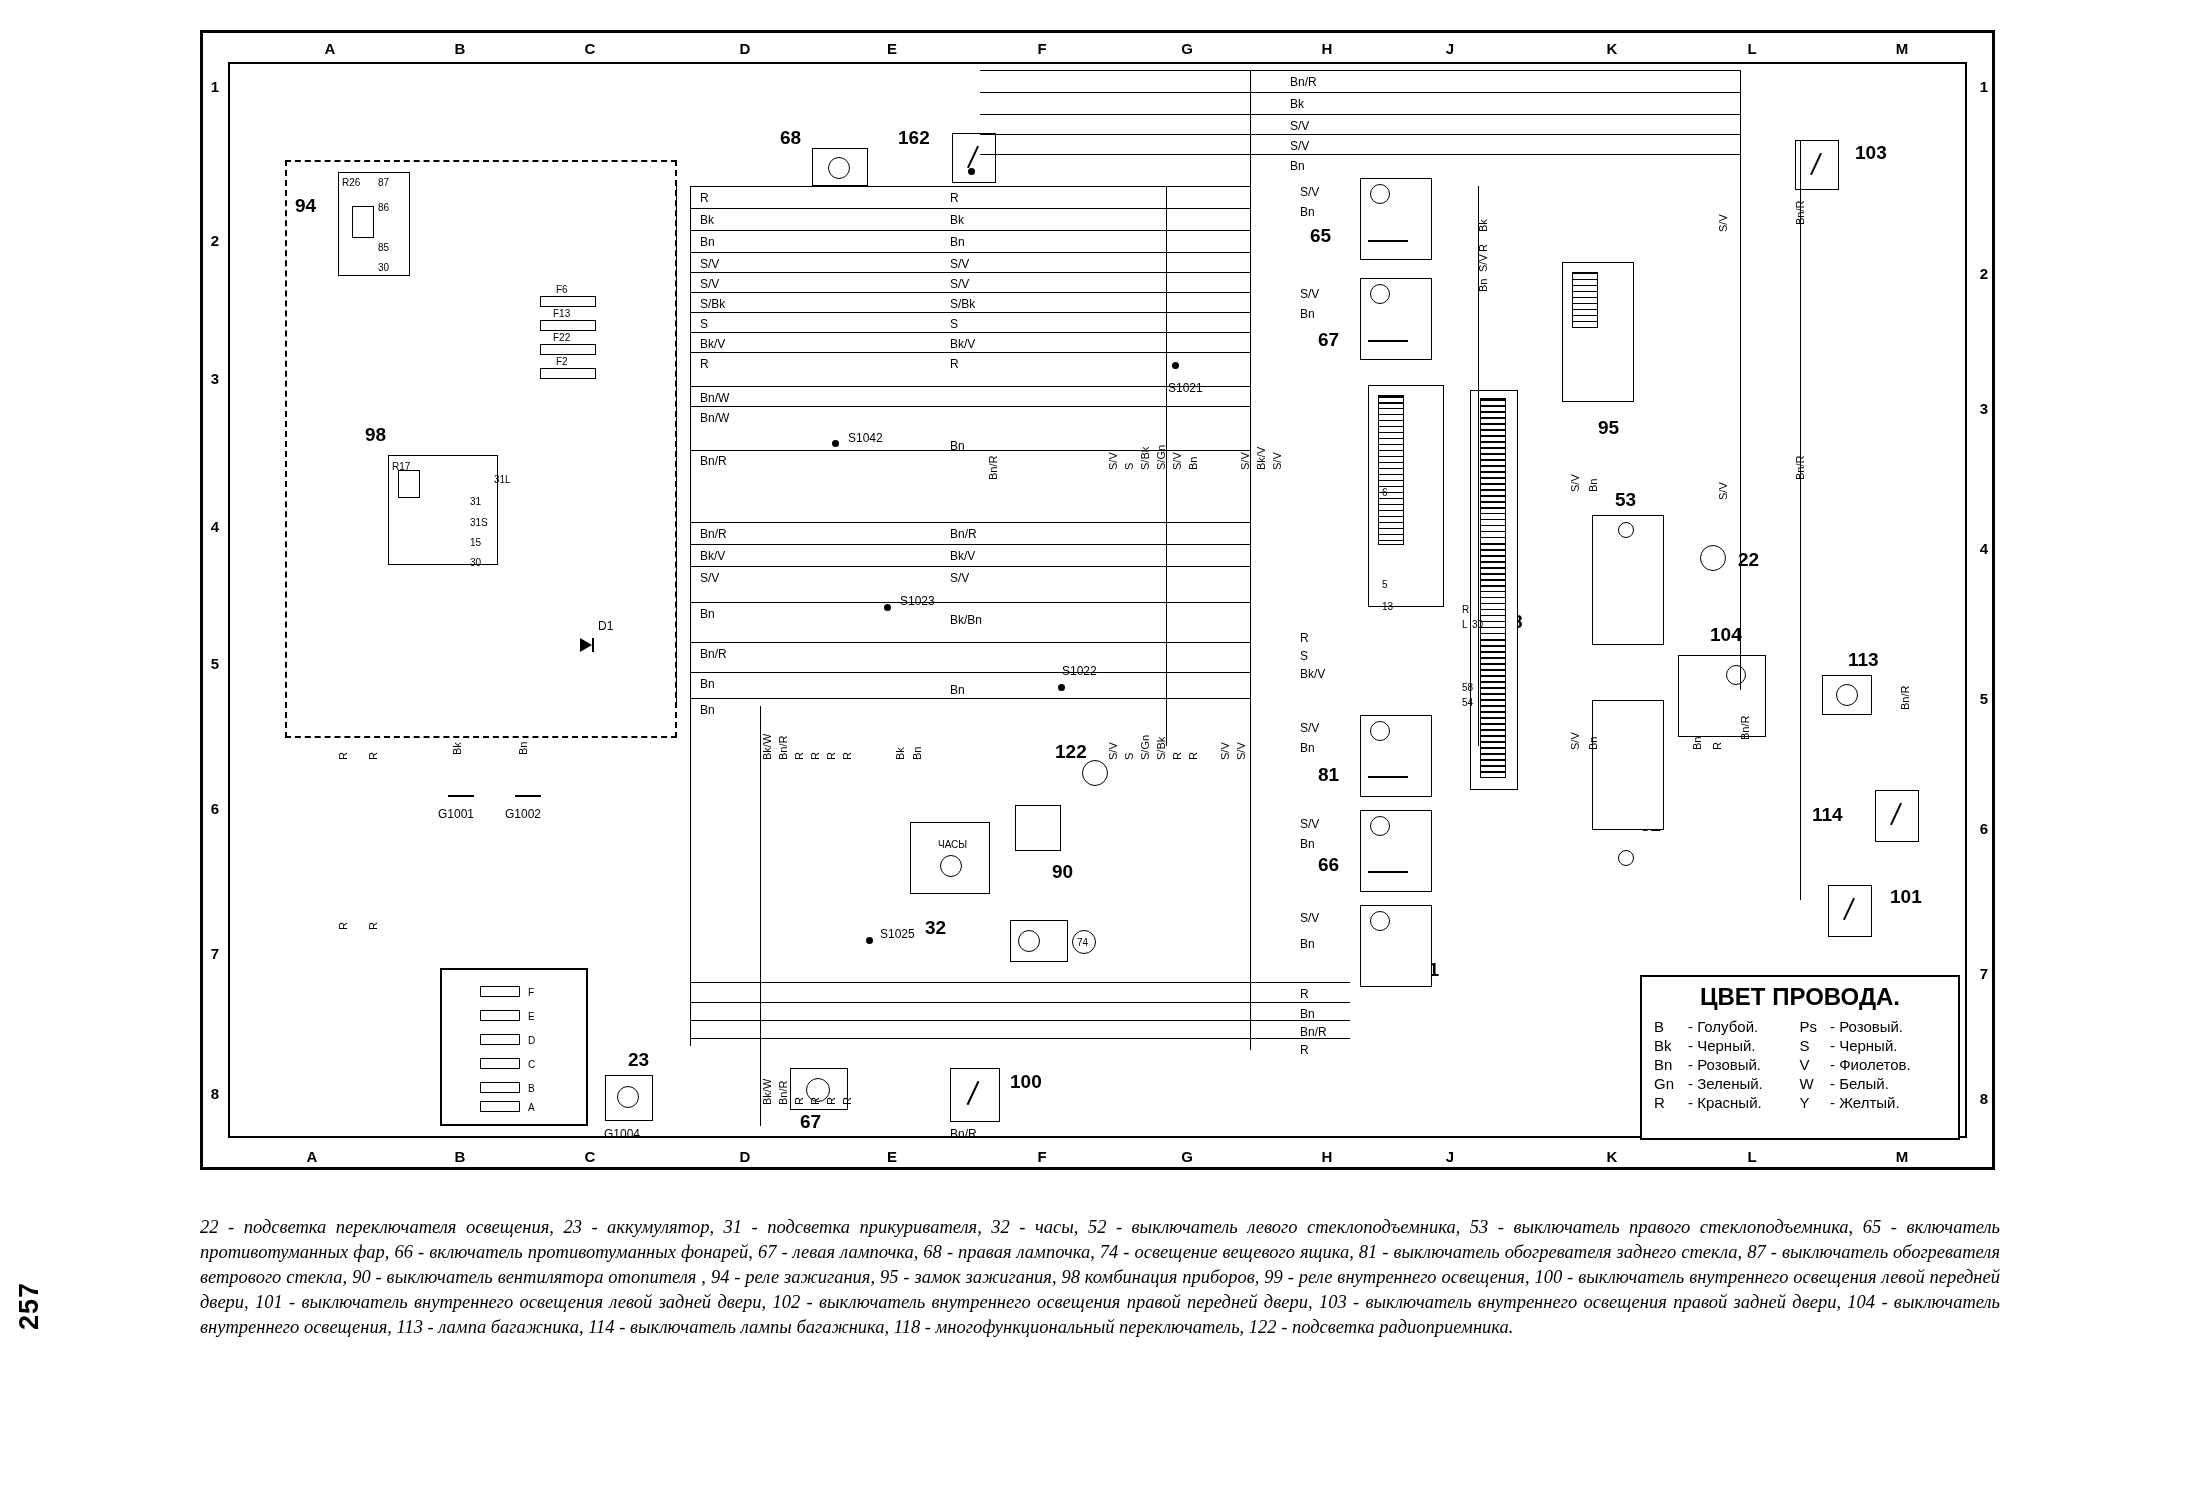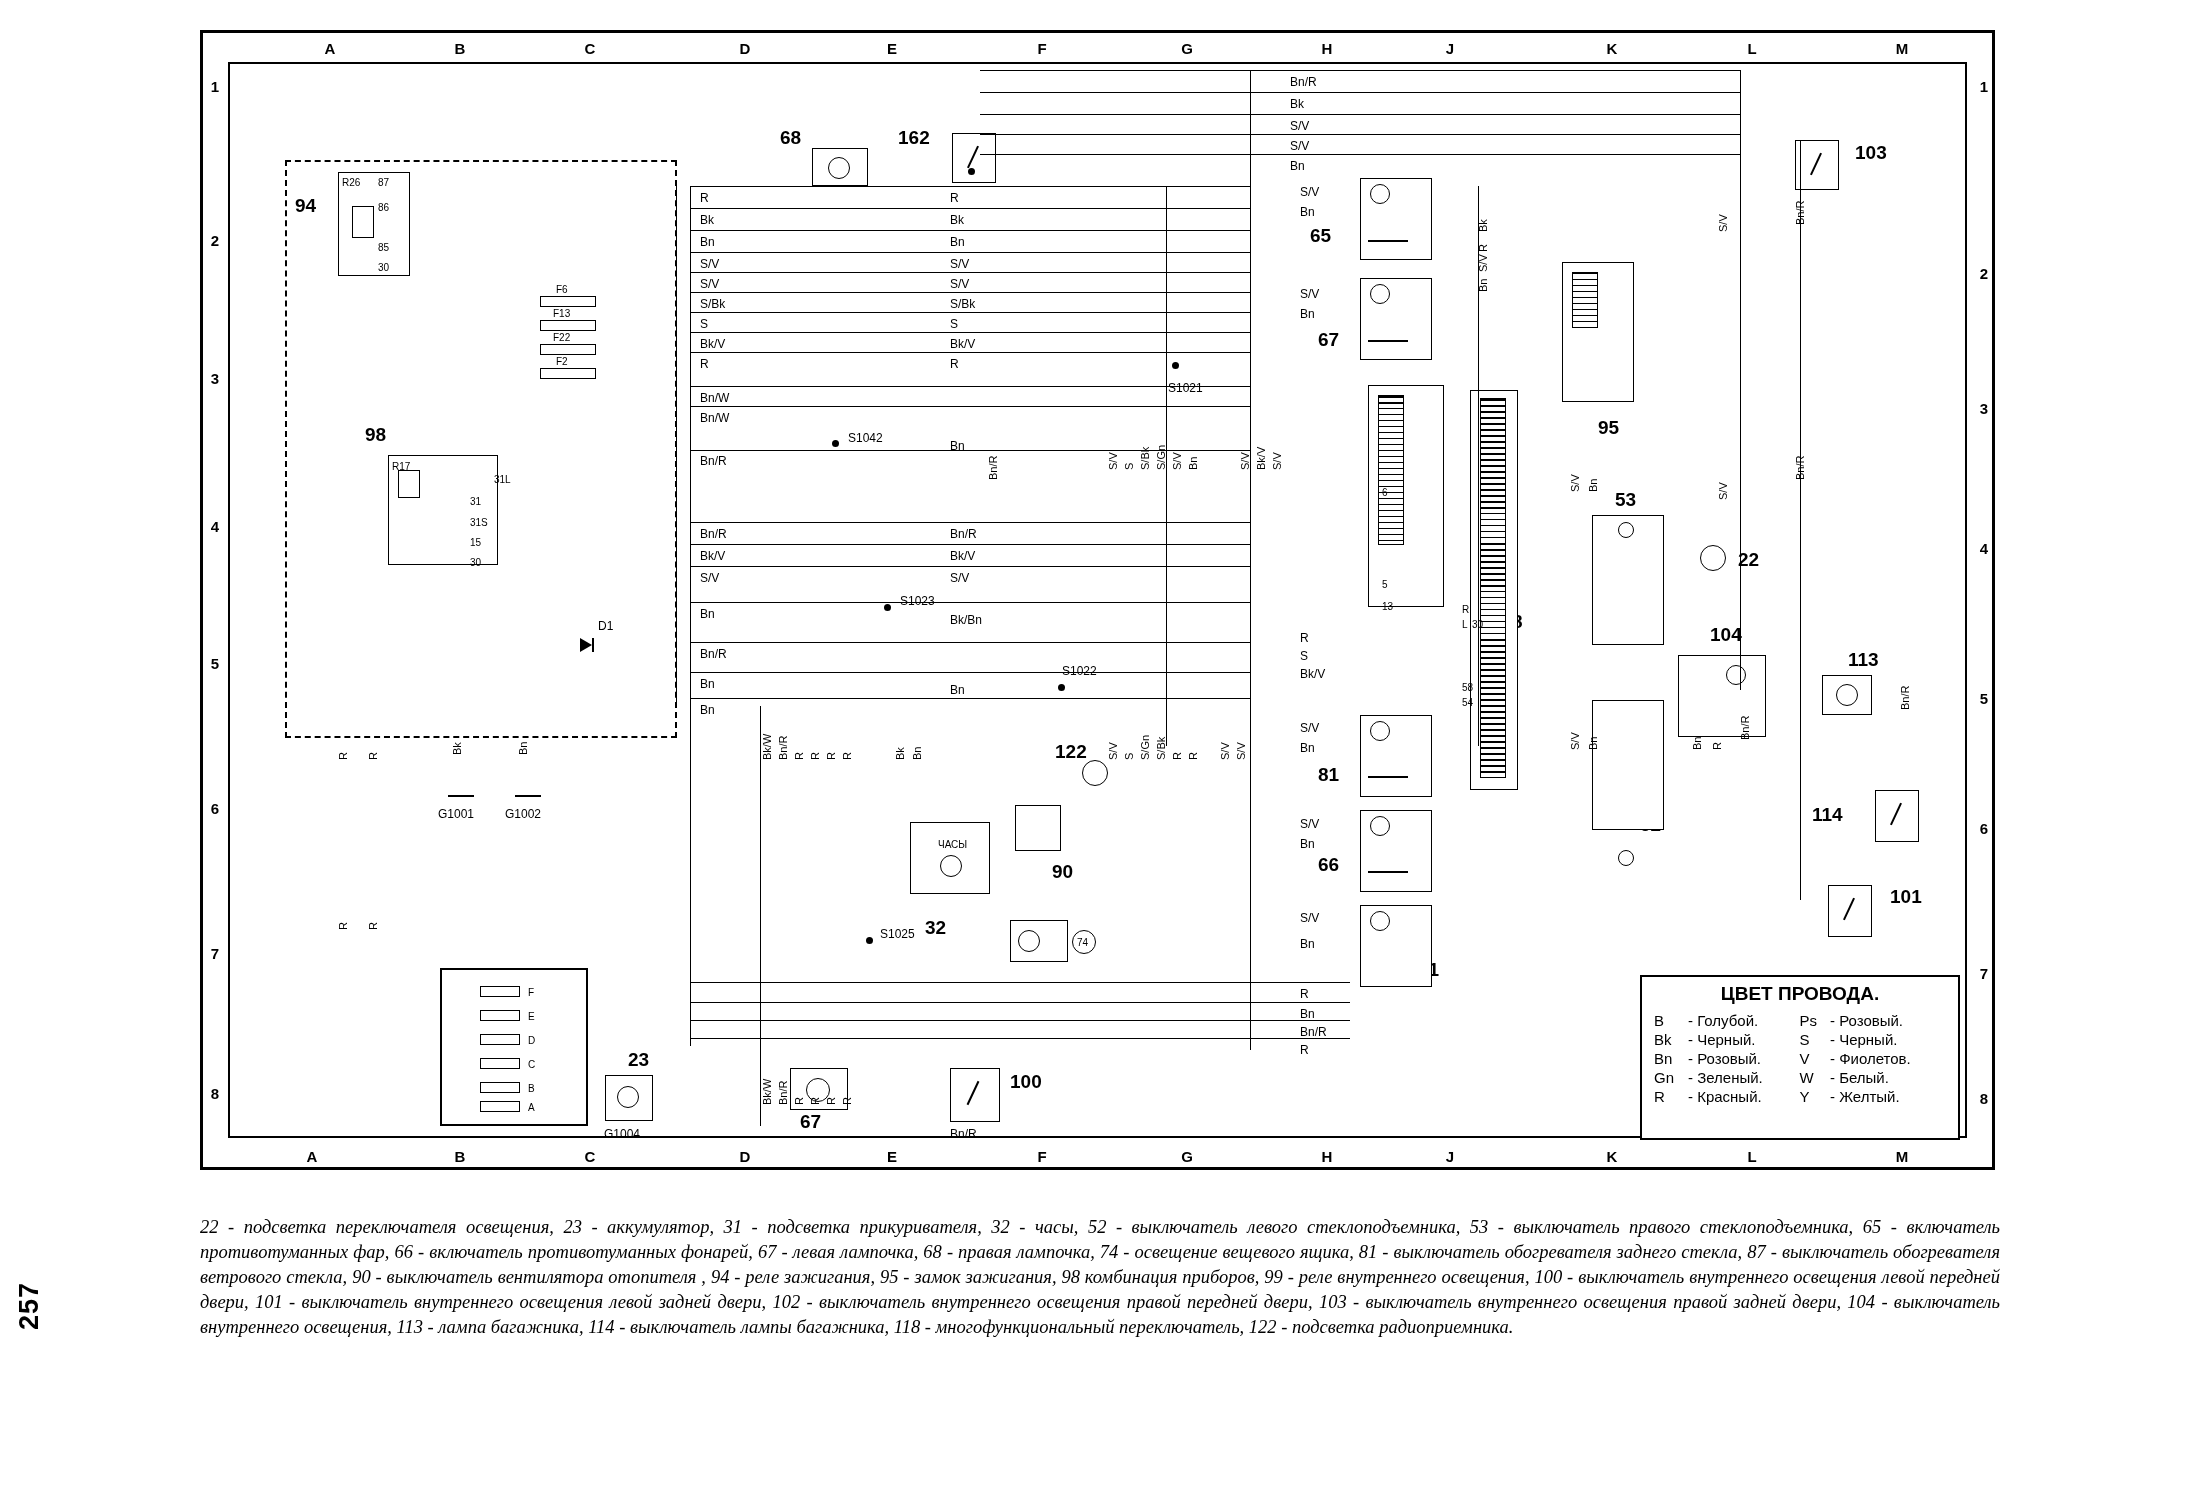--- a/index.html
+++ b/index.html
@@ -138,21 +138,21 @@
     top: 975px;
     width: 320px;
     height: 165px;
     border: 2px solid #000;
     box-sizing: border-box;
     background: #fff;
     padding: 6px 10px;
   }
   .legend-title {
     text-align: center;
-    font-size: 19px;
+    font-size: 24px;
     font-weight: bold;
     margin-bottom: 6px;
   }
   .legend-table {
     width: 100%;
     border-collapse: collapse;
   }
   .legend-table td {
     font-size: 15px;
     padding: 1px 2px;

